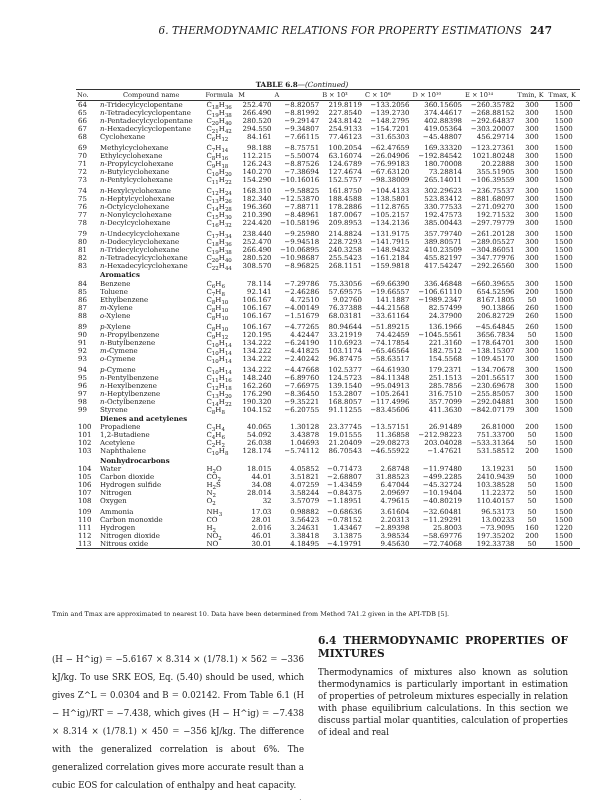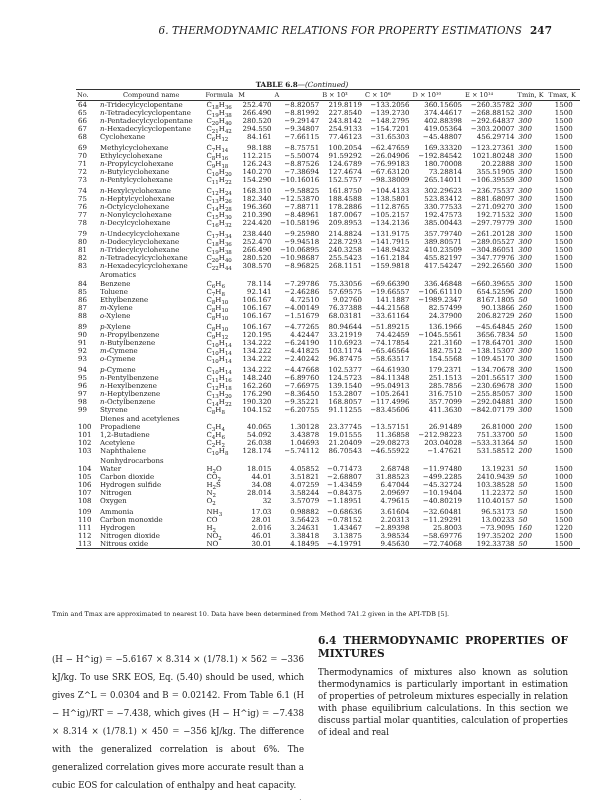--- a/index.html
+++ b/index.html
@@ -7,24 +7,24 @@
   .running-head { position:absolute; top:24px; right:52px; font-size:10.4px; font-style:italic; letter-spacing:0.1px; }
   .running-head .pg { font-style:normal; font-weight:bold; margin-left:8px; }
   .table-title { position:absolute; top:80px; left:0; width:604px; text-align:center; font-size:7.2px; }
   .table-title b { font-weight:bold; }
   table.data { position:absolute; top:89px; left:52px; width:504px; border-collapse:collapse; font-size:7px; line-height:8.1px;margin-left:24px; }
   table.data th { font-weight:normal; font-size:6.6px; border-top:0.8px solid #333; border-bottom:0.8px solid #333; padding:1px 1px 1px 1px; text-align:left; white-space:nowrap; }
   table.data td { padding:0 2px; white-space:nowrap; text-align:right; }
   table.data td.no { text-align:left; padding-left:2px; width:18px; }
   table.data td.name { text-align:left; }
   table.data td.form { text-align:left; }
-  table.data td.tmin { text-align:left;font-style:italic; }
+  table.data td.tmin { text-align:center; }
   table.data td.tmax { text-align:center; }
   table.data tr.gap td { padding-top:2.5px; }
-  table.data tr.section td { font-weight:normal; text-align:left; padding-top:1px; }
+  table.data tr.section td { font-weight:bold; text-align:left; padding-top:1px; }
   table.data sub { font-size:5.5px; vertical-align:-1.5px; line-height:0; }
   table.data tr.last td { border-bottom:0.8px solid #333; }
   .footnote { position:absolute; top:610px; left:52px; font-size:6.4px; }
   .col-left { position:absolute; top:650px; left:52px; width:252px; font-size:8.6px; line-height:18px; text-align:justify; }
   .col-right { position:absolute; top:634px; left:318px; width:250px; font-size:8.6px; line-height:11.9px; text-align:justify; }
   .sec-head { font-weight:bold; font-size:10.6px; line-height:12.5px; margin:0 0 8px 0; }
   .diamond { float:right; font-size:8px; }
   p { margin:0; }
 </style>
 </head>
@@ -132,21 +132,21 @@
         <td class="num">−123.27361</td>
         <td class="tmin">300</td>
         <td class="tmax">1500</td>
       </tr>
       <tr>
         <td class="no">70</td>
         <td class="name">Ethylcyclohexane</td>
         <td class="form">C<sub>8</sub>H<sub>16</sub></td>
         <td class="num">112.215</td>
         <td class="num">−5.50074</td>
-        <td class="num">91.59292</td>
+        <td class="num">63.16074</td>
         <td class="num">−26.04906</td>
         <td class="num">−192.84542</td>
         <td class="num">1021.80248</td>
         <td class="tmin">300</td>
         <td class="tmax">1500</td>
       </tr>
       <tr>
         <td class="no">71</td>
         <td class="name"><i>n</i>-Propylcyclohexane</td>
         <td class="form">C<sub>9</sub>H<sub>18</sub></td>

